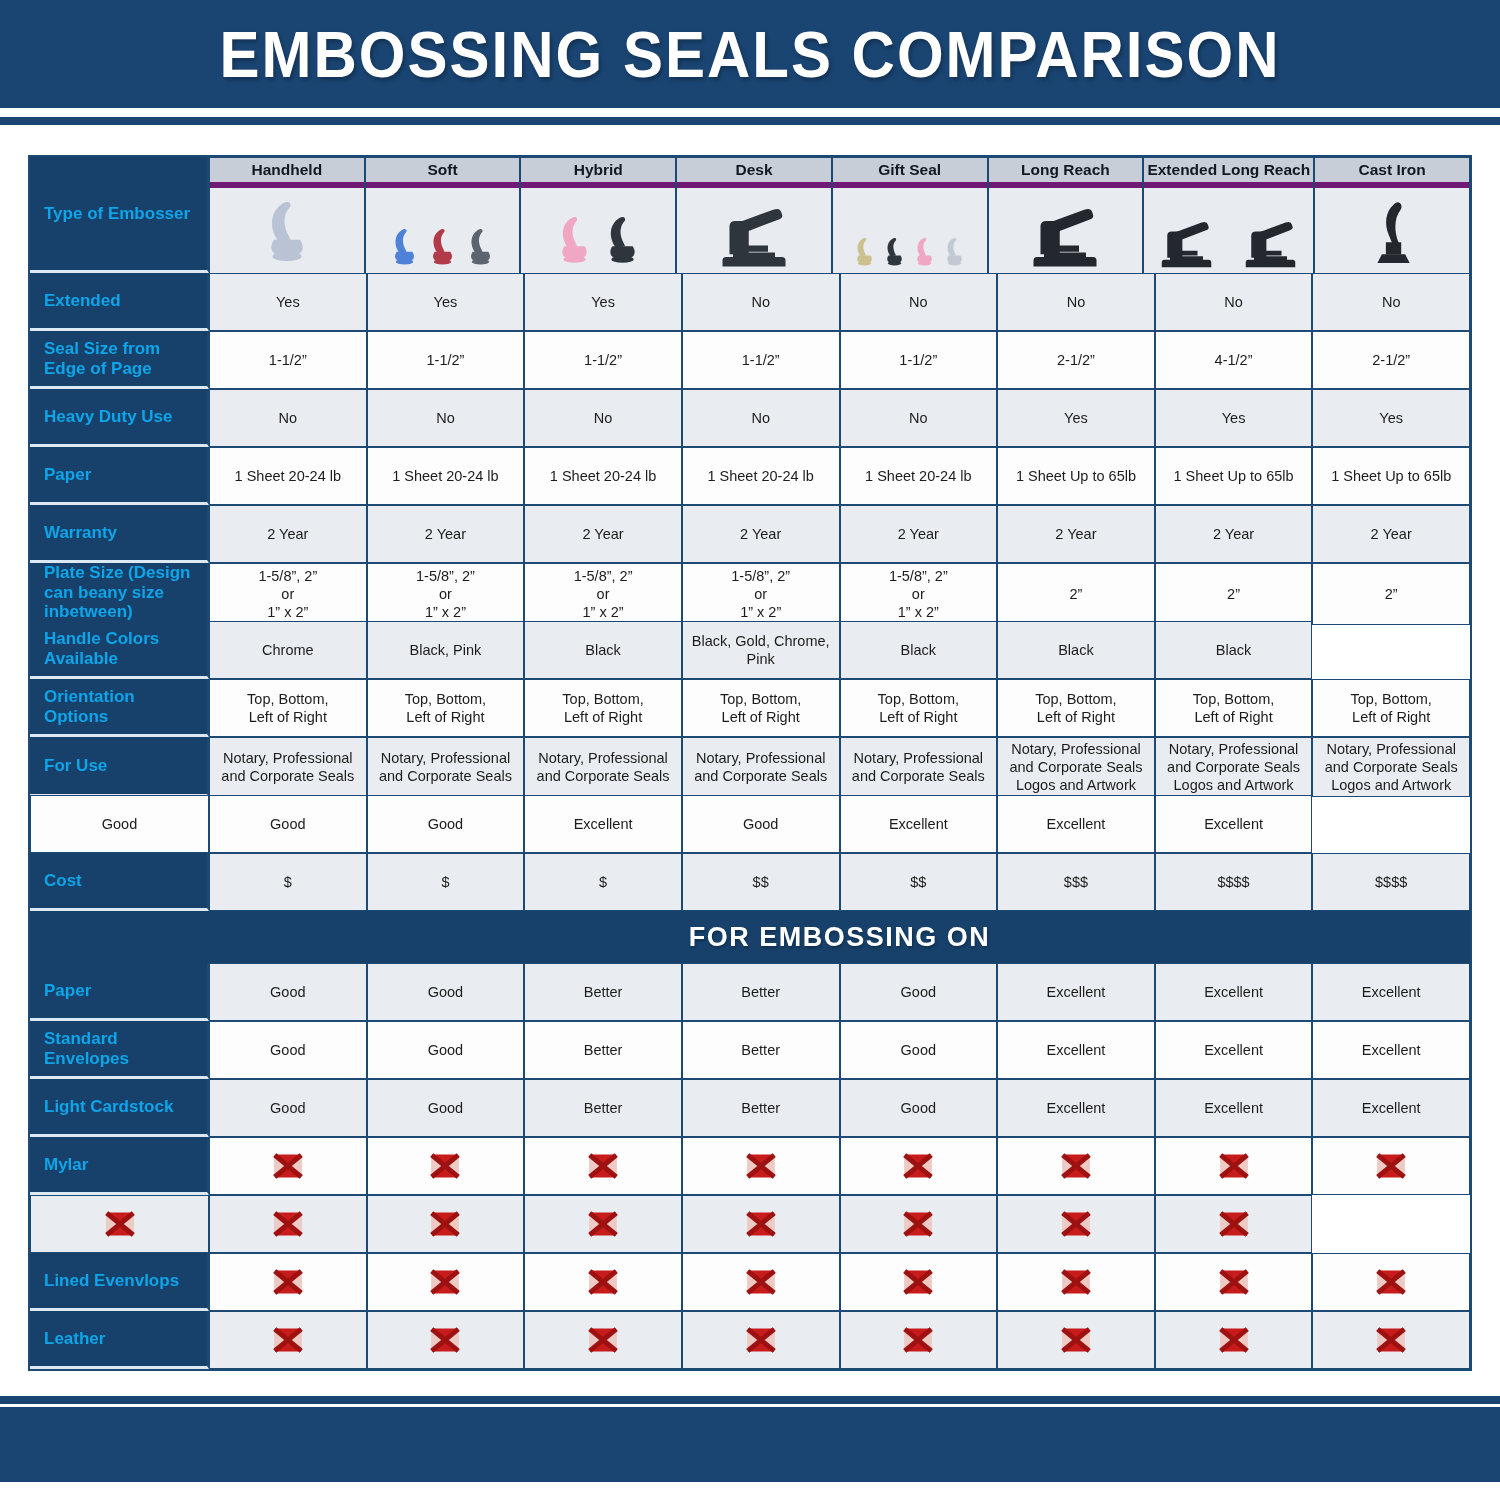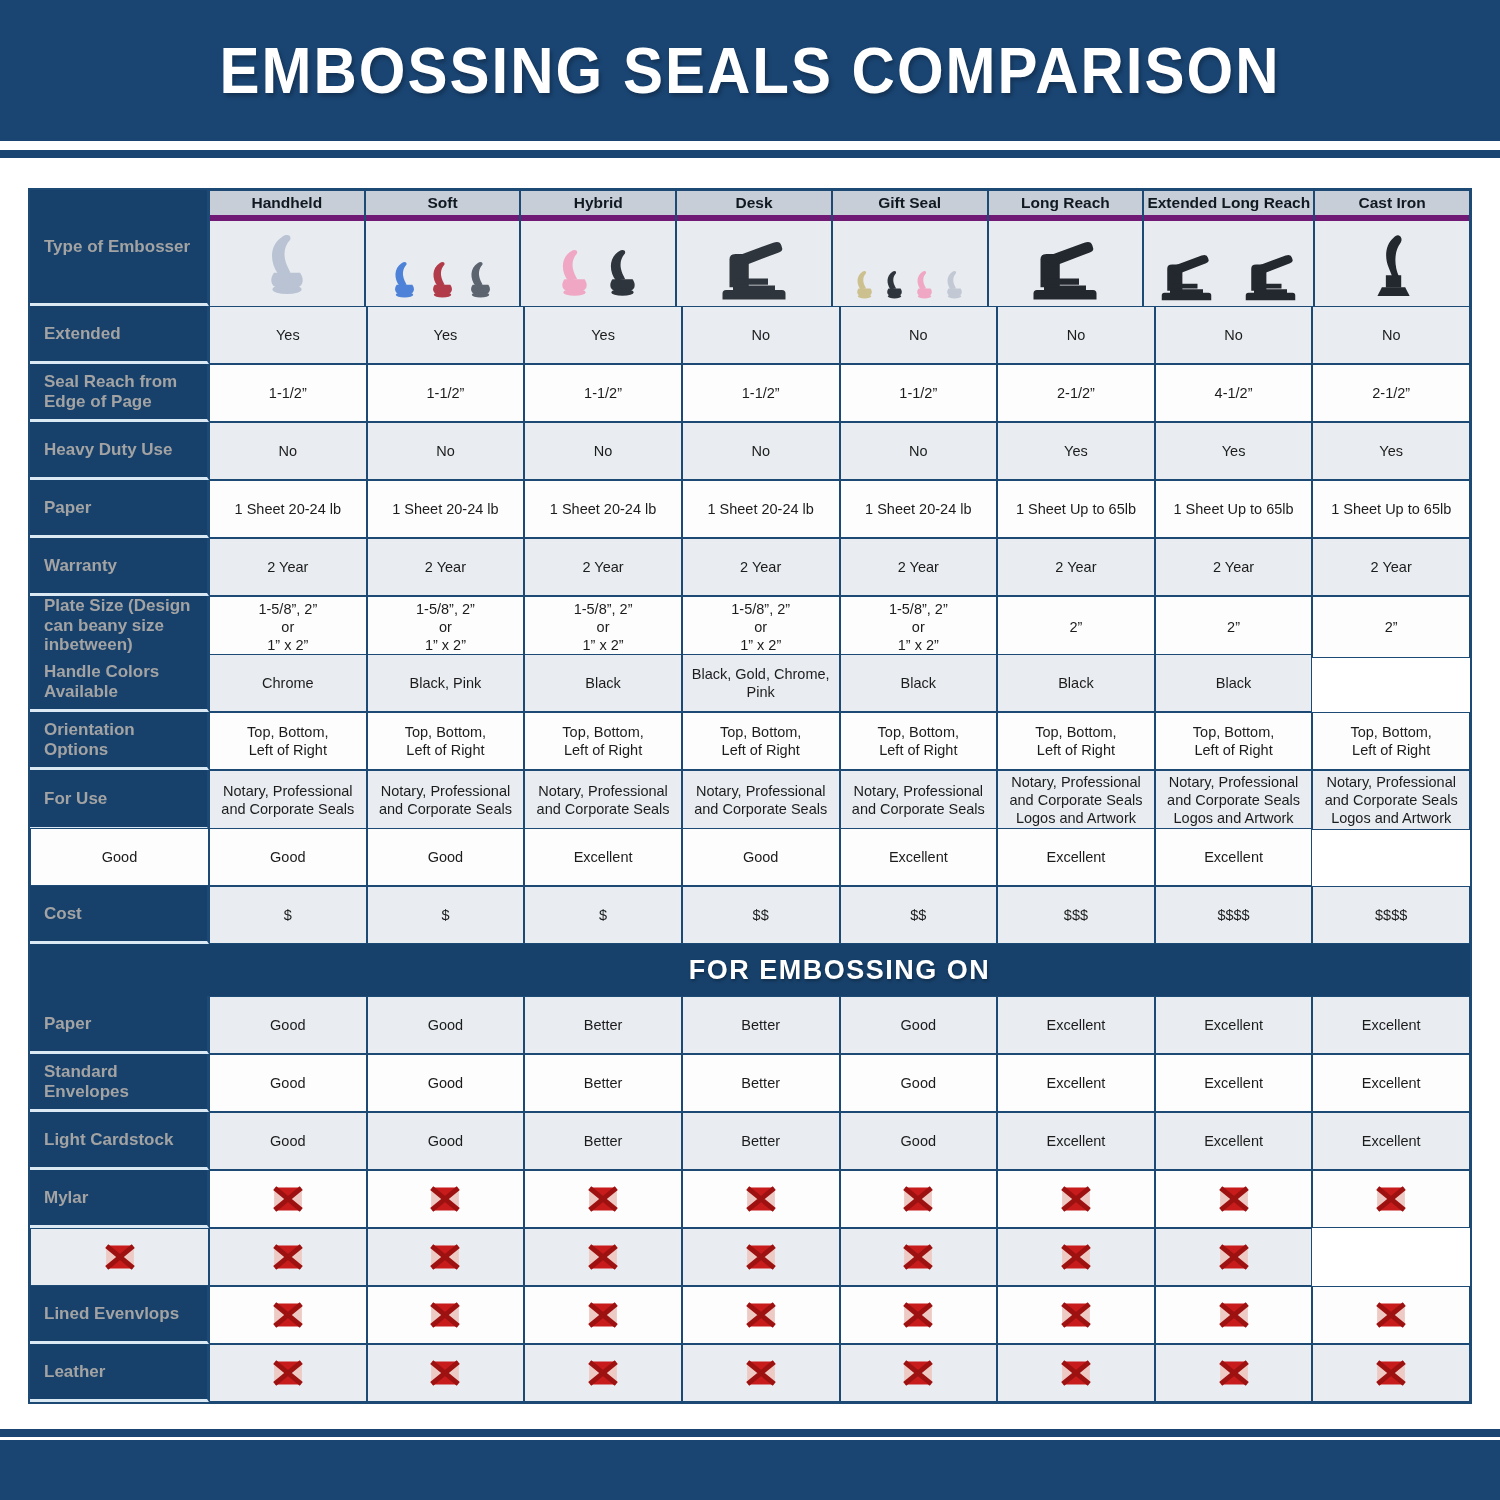--- a/index.html
+++ b/index.html
@@ -1,31 +1,31 @@
 <!DOCTYPE html>
 <html><head>
 <meta charset="utf-8">
 <style>
   * { margin:0; padding:0; box-sizing:border-box; }
   html,body { width:1500px; height:1500px; overflow:hidden; background:#ffffff;
     font-family:"Liberation Sans","DejaVu Sans",sans-serif; }
 
-  .title-band { height:141px; background:#1a4573; display:flex; align-items:center; justify-content:center; }
+  .title-band { height:108px; background:#1a4573; display:flex; align-items:center; justify-content:center; }
   .page-title { color:#ffffff; font-size:60px; font-weight:800; letter-spacing:2px;
     text-shadow:2px 3px 4px rgba(0,0,0,0.28); transform:scaleY(1.08); }
   .stripe-white { height:9px; background:#ffffff; }
   .stripe-navy  { height:8px; background:#1a4573; }
 
   .content { padding-top:30px; }
   .table { margin-left:28px; width:1444px; border:2px solid #1d4a75; background:#ffffff; }
 
   .t-row { display:grid; grid-template-columns:179px repeat(8,1fr); height:58px; }
   .embosser-row { height:116px; }
 
-  .label-cell { background:#17416b; color:#a3a3a3; font-weight:bold; font-size:17px;
+  .label-cell { background:#17416b; color:#0ea5e9; font-weight:bold; font-size:17px;
     line-height:1.15; display:flex; align-items:center; padding:0 8px 0 14px;
     border-bottom:3px solid #dbe9f5; border-right:2px solid #1d4a75; }
 
   .cell { display:flex; align-items:center; justify-content:center; text-align:center;
     white-space:pre-line; line-height:1.25; font-size:14.5px; color:#1c1c1c;
     border:1px solid #1d4a75; padding:2px 4px; }
   .cell.gray  { background:#e9edf1; }
   .cell.white { background:#fdfdfe; }
 
   .col-top { display:flex; flex-direction:column; border:1px solid #1d4a75; }
@@ -203,21 +203,21 @@
         <div class="cell gray">Yes</div>
         <div class="cell gray">Yes</div>
         <div class="cell gray">Yes</div>
         <div class="cell gray">No</div>
         <div class="cell gray">No</div>
         <div class="cell gray">No</div>
         <div class="cell gray">No</div>
         <div class="cell gray">No</div>
       </div>
       <div class="t-row">
-        <div class="label-cell">Seal Reach from Edge of Page</div>
+        <div class="label-cell">Seal Size from Edge of Page</div>
         <div class="cell white">1-1/2”</div>
         <div class="cell white">1-1/2”</div>
         <div class="cell white">1-1/2”</div>
         <div class="cell white">1-1/2”</div>
         <div class="cell white">1-1/2”</div>
         <div class="cell white">2-1/2”</div>
         <div class="cell white">4-1/2”</div>
         <div class="cell white">2-1/2”</div>
       </div>
       <div class="t-row">

